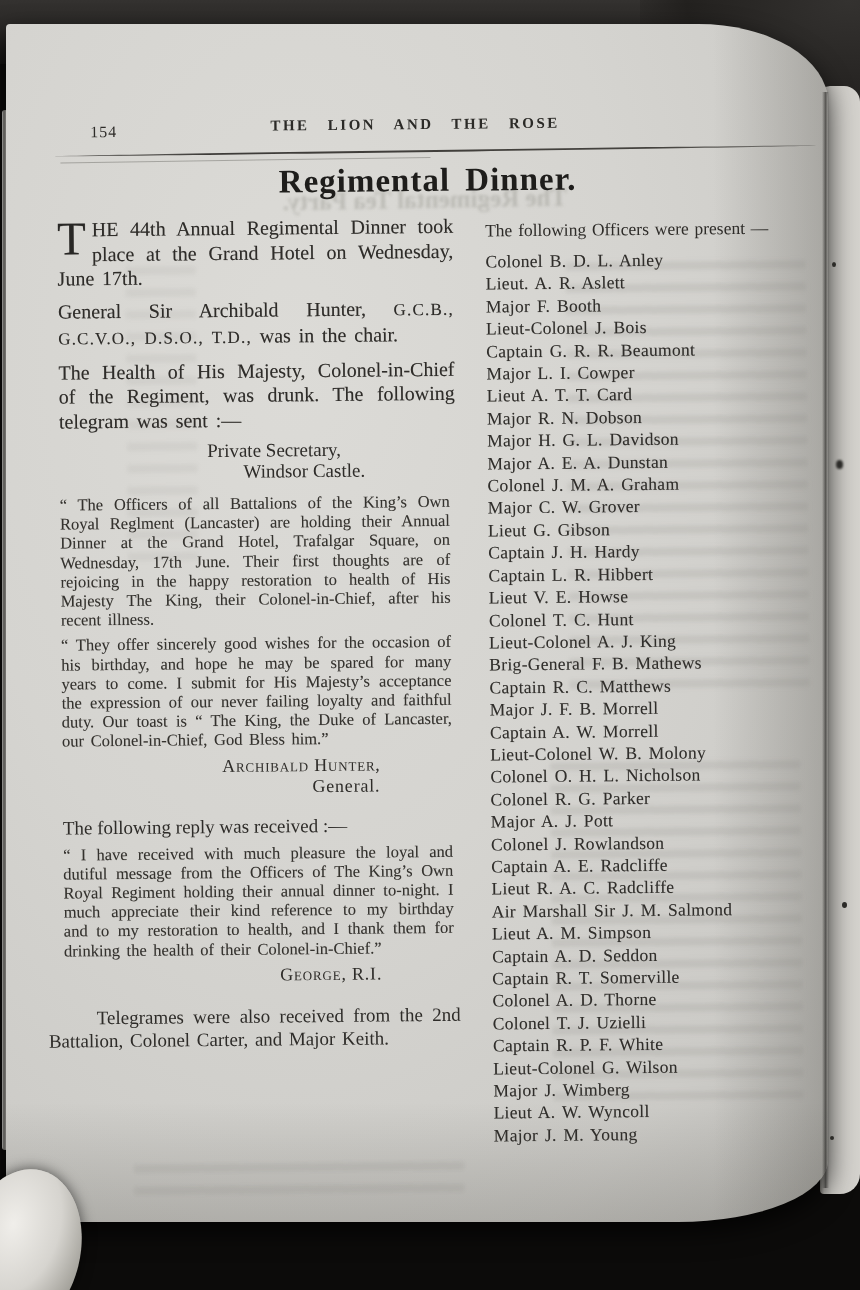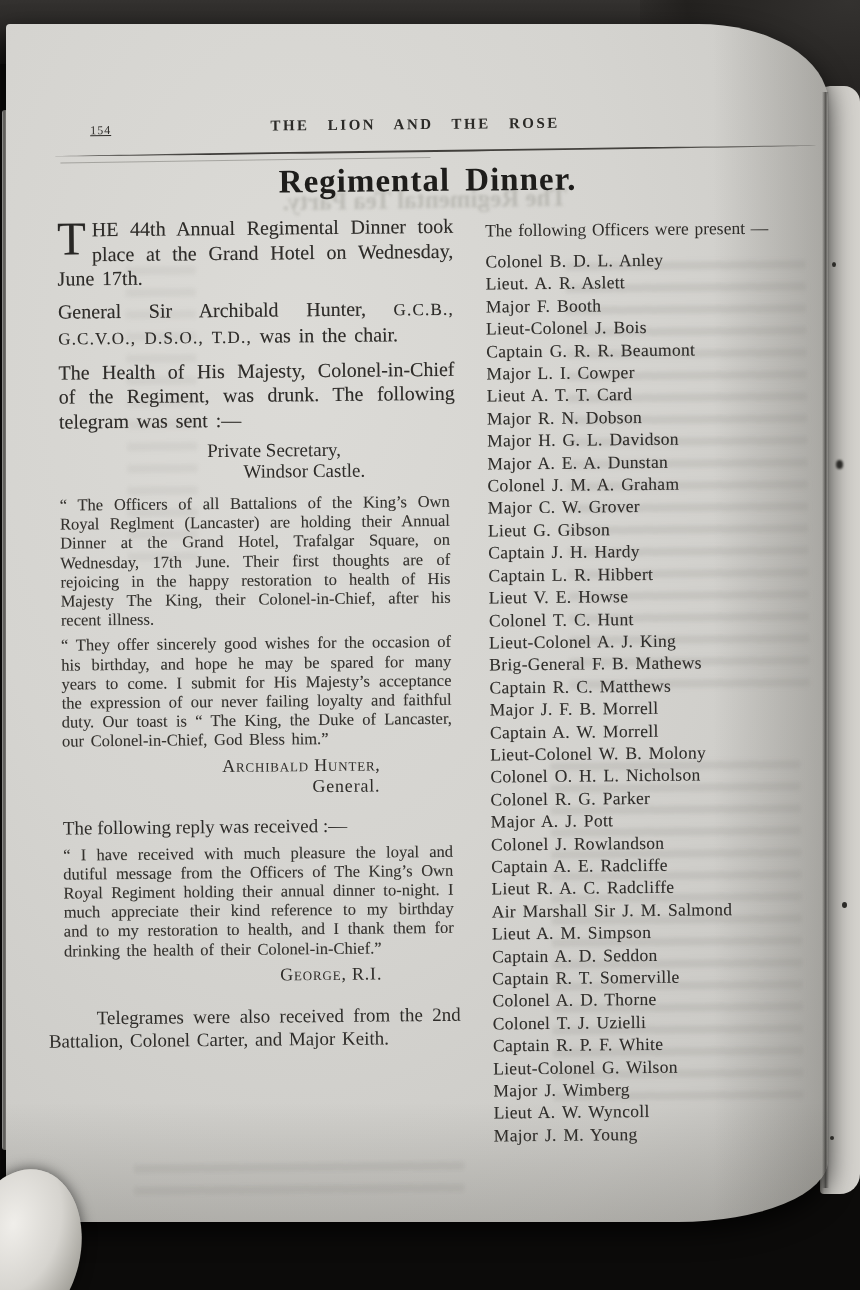--- a/index.html
+++ b/index.html
@@ -50,21 +50,21 @@
     background:radial-gradient(ellipse at 38% 35%,#f0eeea 0%,#d6d4cf 45%,#a3a19a 75%,#5f5d56 100%);
     border-radius:50%;transform:rotate(14deg);
     box-shadow:0 0 14px rgba(0,0,0,0.6);z-index:6;
   }
   
   .sheet-content{
     position:absolute;inset:0;transform:rotate(-0.55deg);
     transform-origin:420px 300px;z-index:4;color:#2e2c29;
   }
   .pageno{
-    position:absolute;left:86px;top:96px;font-size:12px;letter-spacing:1px;text-decoration:underline;
+    position:absolute;left:86px;top:96px;font-size:16px;letter-spacing:1px;
   }
   .running-header{
     position:absolute;left:0;top:92px;width:822px;text-align:center;
     font-size:15px;font-weight:700;letter-spacing:2.5px;word-spacing:12px;color:#2b2a27;
   }
   .header-rule{
     position:absolute;left:50px;top:126px;width:762px;height:2px;
     background:linear-gradient(90deg,rgba(60,58,55,0.55),#3d3b38 20%,#45433f 80%,rgba(60,58,55,0.5));
     transform:rotate(-0.25deg);border-radius:50%;
   }

